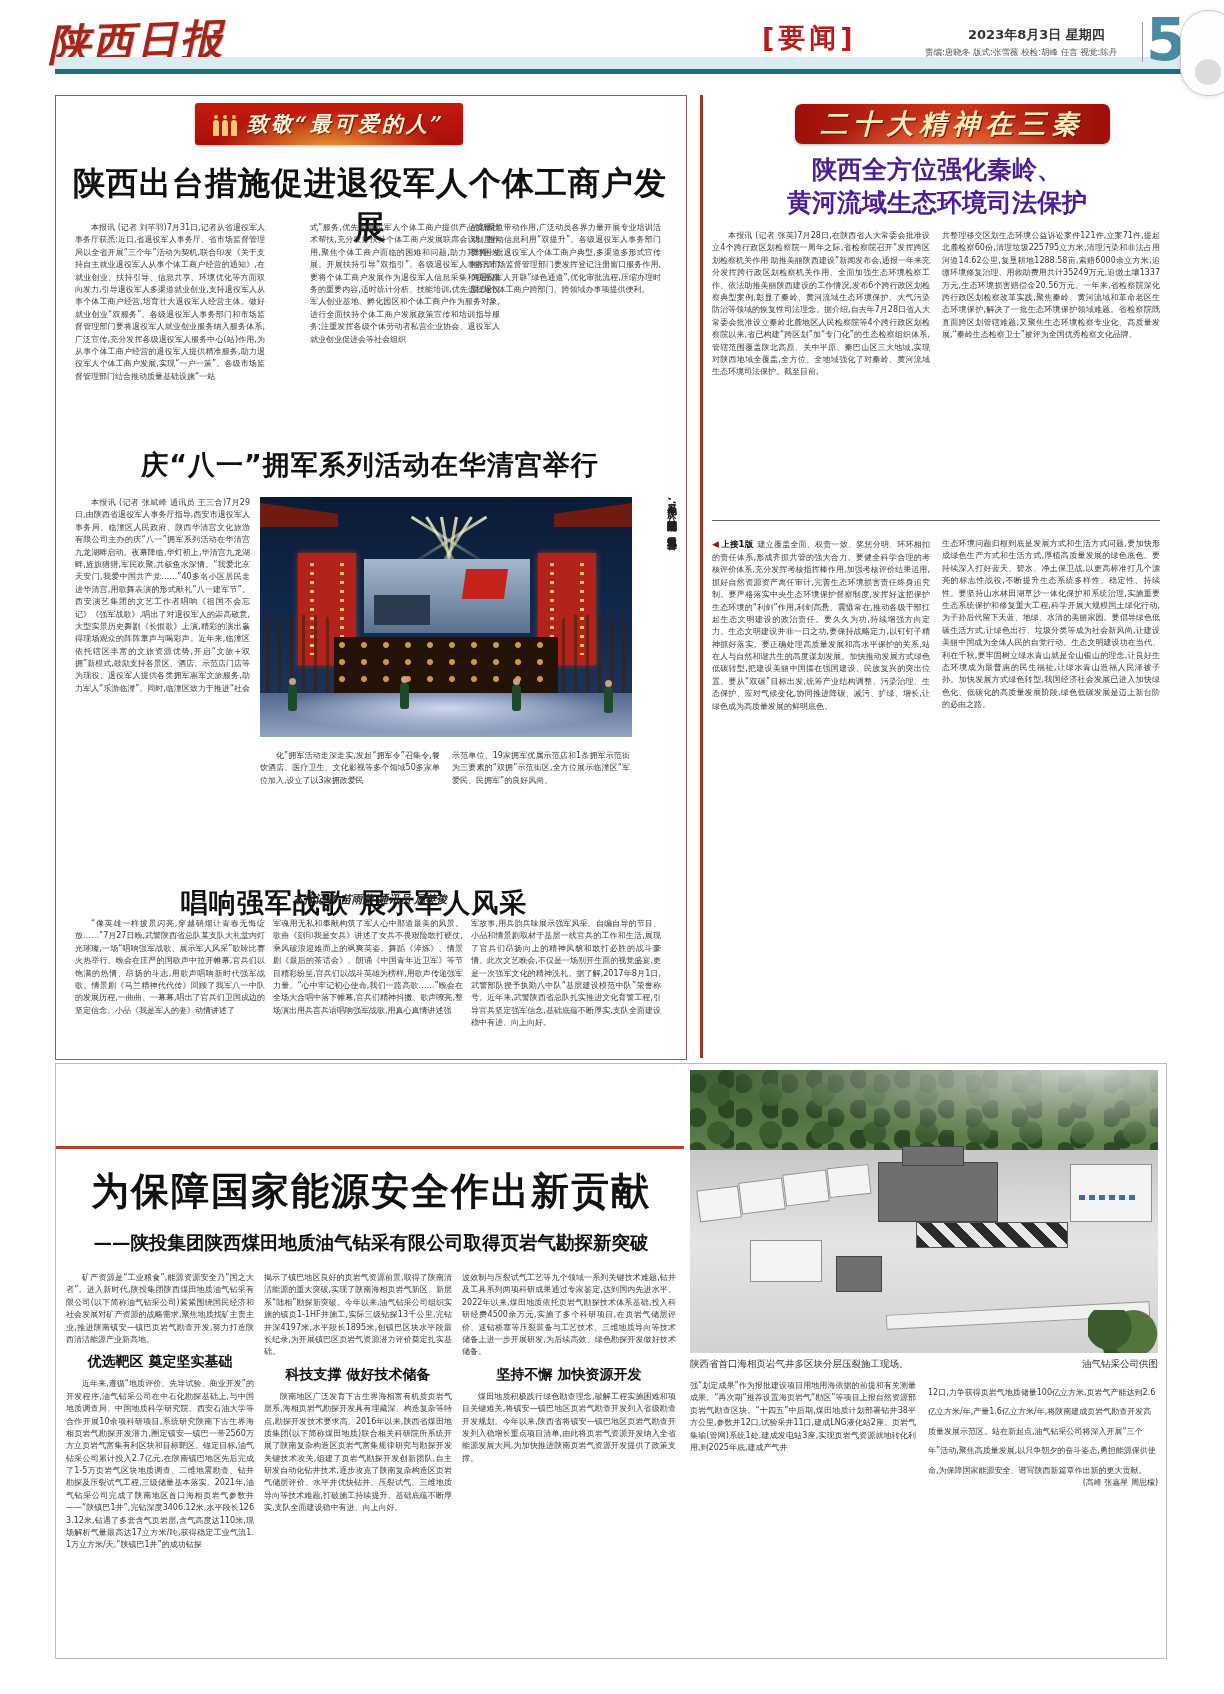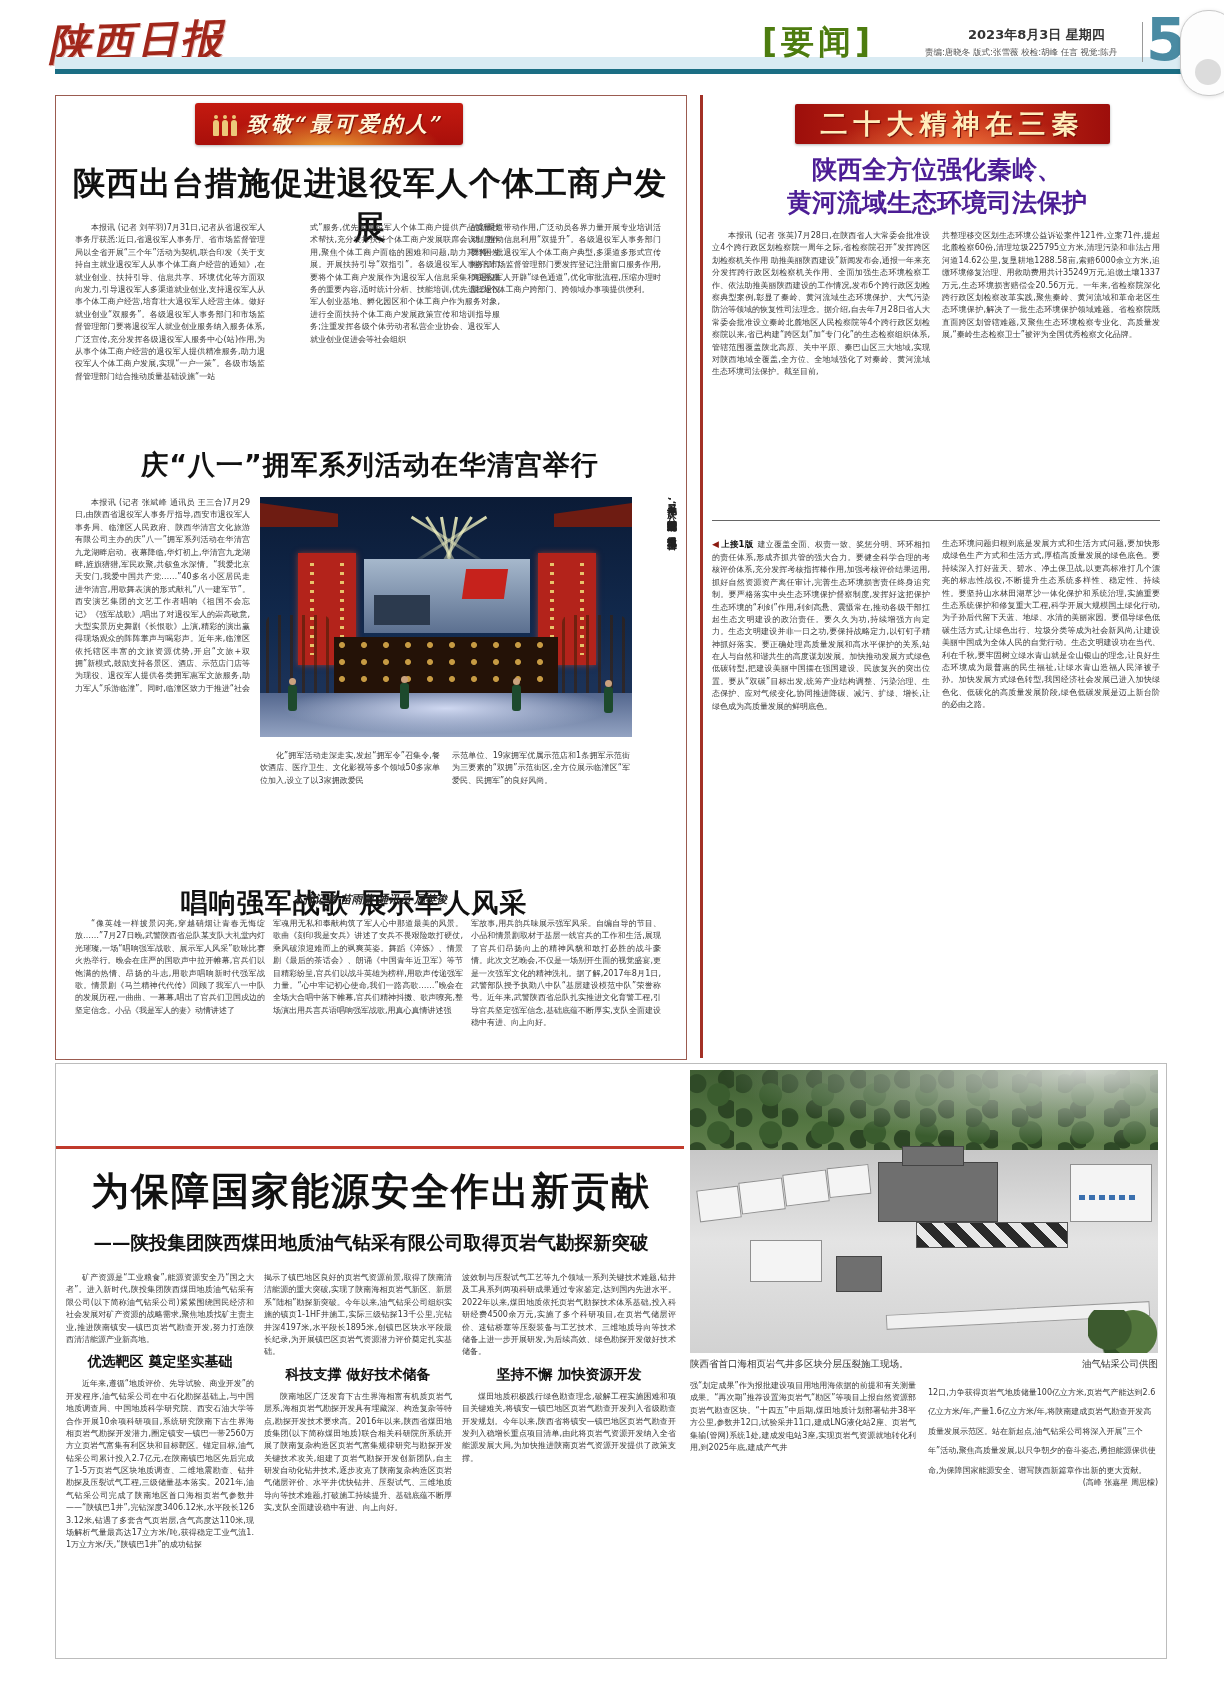--- a/index.html
+++ b/index.html
@@ -4,21 +4,21 @@
 <style>
   html,body{margin:0;padding:0;background:#f2f2f2;}
   #page{position:relative;width:1224px;height:1694px;background:#ffffff;overflow:hidden;
         font-family:"DejaVu Sans",sans-serif;color:#222;}
   .abs{position:absolute;}
   
   .logo{font-family:"DejaVu Serif",serif;font-style:italic;font-weight:bold;font-size:42px;
         color:#a1271b;transform:rotate(-2deg);letter-spacing:2px;text-shadow:1px 1px 0 rgba(161,39,27,.35);}
   .band{background:#d9ebf3;}
   .tealline{background:#1b6e84;}
-  .section-title{font-size:33px;font-weight:bold;color:#4d7c0f;letter-spacing:4px;}
+  .section-title{font-size:27px;font-weight:bold;color:#b91c1c;letter-spacing:4px;}
   .date{font-size:13px;font-weight:bold;color:#333;}
   .editors{font-size:8.5px;color:#555;white-space:nowrap;}
   .vdiv{background:#9a9a9a;}
   .pagenum{font-size:58px;font-weight:bold;color:#4a8ba3;font-family:"DejaVu Sans",sans-serif;}
   .widget{background:#fdfdfd;border:1px solid #c9c9c9;border-radius:28px;box-shadow:0 1px 4px rgba(0,0,0,.12);}
   .widget .dot{position:absolute;left:14px;top:48px;width:26px;height:26px;border-radius:50%;background:#dcdcdc;}
   
   .box1{border:1.5px solid #9b5b50;}
   .redv{background:#a33126;}
   .hr{background:#666;}
@@ -30,21 +30,21 @@
                linear-gradient(180deg,#c41a10 0%,#a80f0a 100%);
     border-radius:3px;box-shadow:0 1px 3px rgba(0,0,0,.3);}
   .banner1 .txt{font-family:"DejaVu Serif",serif;font-style:italic;font-weight:bold;
     font-size:21px;color:#fff6d8;letter-spacing:3px;text-shadow:1px 1px 1px #7a0c06;}
   .soldiers{display:flex;gap:3px;align-items:flex-end;height:24px;}
   .soldiers i{display:block;width:6px;height:16px;background:#ecc979;border-radius:3px 3px 1px 1px;position:relative;}
   .soldiers i::before{content:'';position:absolute;top:-5px;left:1px;width:4px;height:4px;border-radius:50%;background:#ecc979;}
   .banner2{display:flex;align-items:center;justify-content:center;
     background:radial-gradient(ellipse at 50% 130%,rgba(255,150,80,.75) 0%,rgba(255,150,80,0) 60%),
                linear-gradient(90deg,#9d0e0b 0%,#ce3418 50%,#9d0e0b 100%);
-    border-radius:2px;box-shadow:0 1px 3px rgba(0,0,0,.3);}
+    border-radius:7px;box-shadow:0 1px 3px rgba(0,0,0,.3);font-style:italic;}
   .banner2 .txt{font-size:27px;font-weight:bold;color:#ffedbb;letter-spacing:6px;text-shadow:1px 1px 1px #6e0a05;}
   
   .h1a{font-size:32px;font-weight:bold;text-align:center;letter-spacing:1px;color:#111;}
   .h2a{font-size:27px;font-weight:bold;text-align:center;letter-spacing:1px;color:#111;}
   .h4a{font-size:25px;font-weight:bold;text-align:center;line-height:1.3;color:#4c1d95;}
   .h6a{font-size:38px;font-weight:bold;text-align:center;letter-spacing:2px;color:#111;}
   .sub6{font-family:"DejaVu Serif",serif;font-size:18.5px;font-weight:bold;text-align:center;color:#111;}
   .byline{font-size:11px;font-weight:bold;text-align:center;color:#222;}
   .bt{font-size:8px;line-height:1.55;color:#3a3a3a;text-align:justify;overflow:hidden;margin:0;
       word-break:break-all;}

